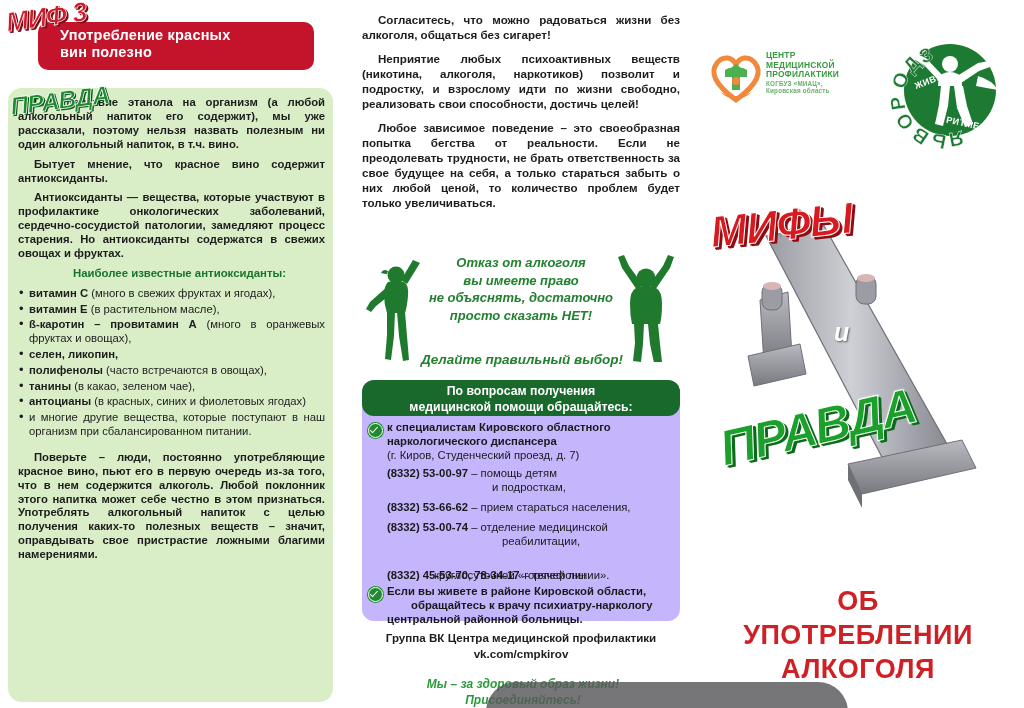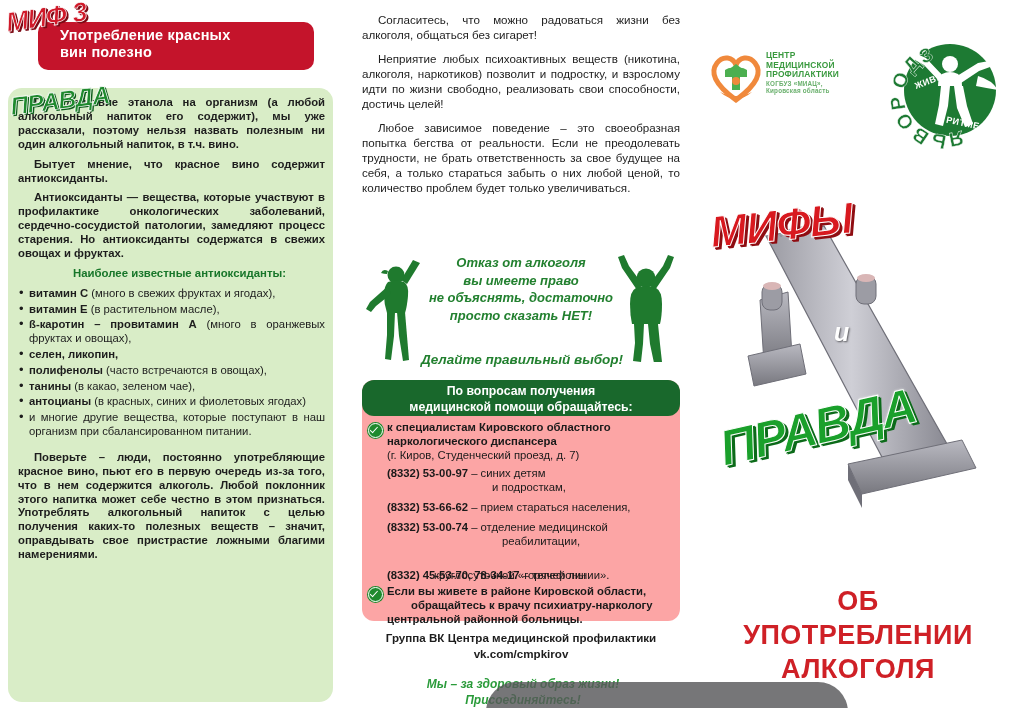--- a/index.html
+++ b/index.html
@@ -66,42 +66,42 @@
   ul.anti li:before{
     content:"•";position:absolute;left:1px;top:-1px;font-size:13px;color:#1d1d1d;
   }
   ul.anti b{font-weight:bold;}
 
   
   .col2{position:absolute;left:348px;top:0;width:340px;height:708px;}
   .c2-txt{
     position:absolute;left:14px;top:12px;width:318px;
     font-size:11.6px;line-height:15px;color:#1d1d1d;
-    text-align:justify;font-weight:normal;
+    text-align:justify;font-weight:bold;
   }
   .c2-txt p{margin:0 0 9px 0;text-indent:16px;}
 
   .slogan{
     position:absolute;left:14px;top:252px;width:318px;height:125px;
   }
   .slogan-txt{
     position:absolute;left:48px;top:2px;width:222px;
     text-align:center;color:#22802f;font-weight:bold;font-style:italic;
     font-size:13px;line-height:17.5px;
   }
   .slogan-last{
     position:absolute;left:18px;top:100px;width:284px;text-align:center;
     color:#22802f;font-weight:bold;font-style:italic;font-size:13.5px;
   }
   .sil{position:absolute;}
   .sil svg{display:block;}
 
   .contact-box{
     position:absolute;left:14px;top:380px;width:318px;height:241px;
-    background:#fca5a5;border-radius:12px;
+    background:#c4b5fd;border-radius:12px;
   }
   .contact-head{
     position:absolute;left:0;top:0;width:318px;height:36px;
     background:#19682c;border-radius:12px;
     color:#fff;font-weight:bold;font-size:12.3px;line-height:16px;
     text-align:center;padding-top:3px;box-sizing:border-box;
   }
   .chk{
     position:absolute;width:13px;height:13px;border-radius:50%;
     background:#1f8a2e;border:1.6px solid #fff;
@@ -259,21 +259,21 @@
         <div>По вопросам получения</div>
         <div>медицинской помощи обращайтесь:</div>
       </div>
 
       <span class="chk" style="left:6px;top:43px;"></span>
       <div class="cb-item cb-strong" style="left:25px;top:40px;width:285px;">к специалистам Кировского областного</div>
       <div class="cb-item cb-strong" style="left:25px;top:54px;width:285px;">наркологического диспансера</div>
       <div class="cb-item" style="left:25px;top:68px;width:285px;">(г. Киров, Студенческий проезд, д. 7)</div>
 
       <div class="cb-item" style="left:25px;top:86px;width:290px;">
-        <span class="phone">(8332) 53-00-97</span><span> – </span><span>синих детям</span>
+        <span class="phone">(8332) 53-00-97</span><span> – </span><span>помощь детям</span>
       </div>
       <div class="cb-item" style="left:130px;top:100px;width:180px;">и подросткам,</div>
 
       <div class="cb-item" style="left:25px;top:120px;width:290px;">
         <span class="phone">(8332) 53-66-62</span><span> – </span><span>прием стараться населения,</span>
       </div>
 
       <div class="cb-item" style="left:25px;top:140px;width:290px;">
         <span class="phone">(8332) 53-00-74</span><span> – </span><span>отделение медицинской</span>
       </div>

